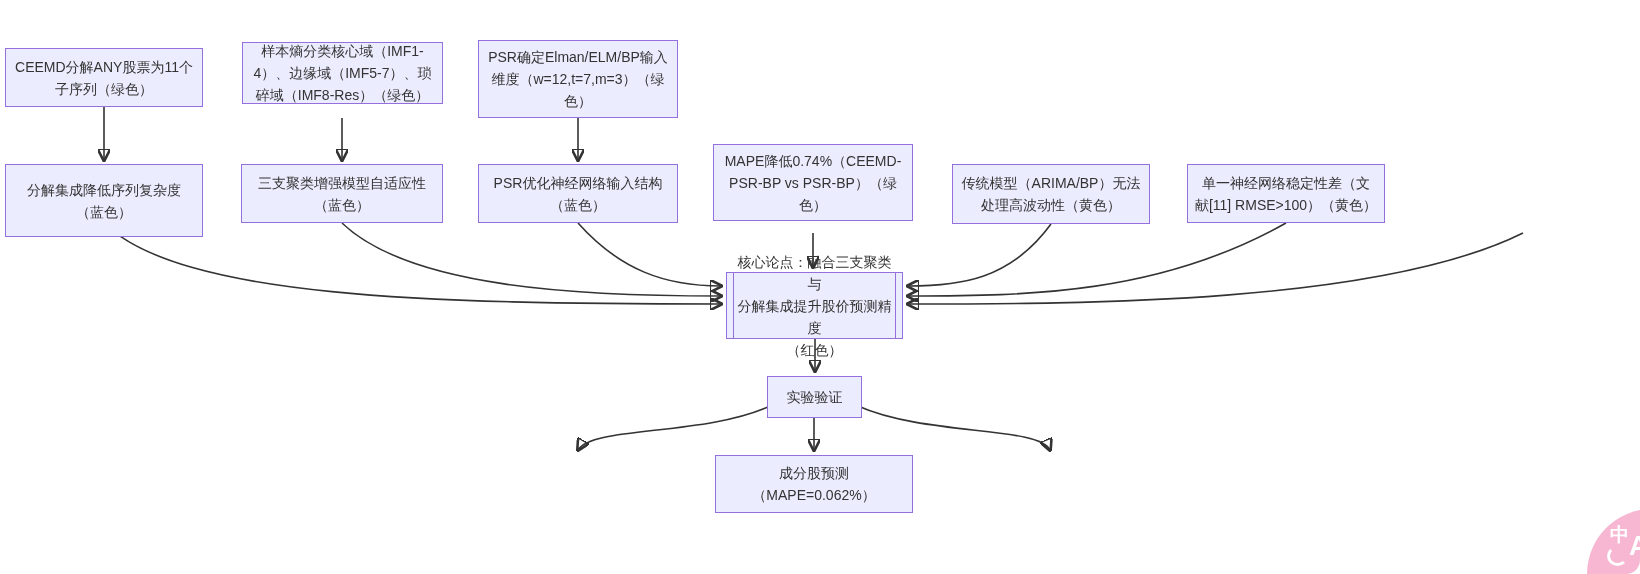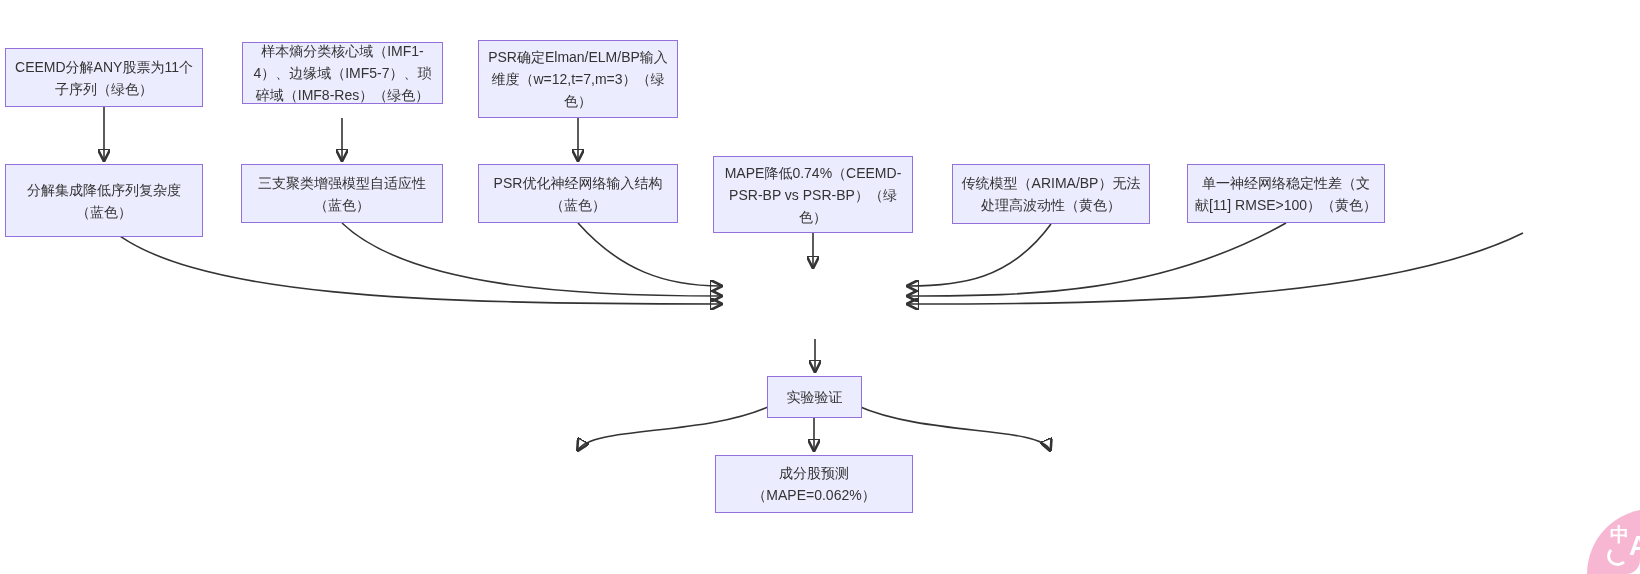--- a/index.html
+++ b/index.html
@@ -81,31 +81,34 @@
 
   <div class="node" style="left:5px;top:164px;width:198px;height:73px">分解集成降低序列复杂度
 （蓝色）</div>
 
   <div class="node" style="left:241px;top:164px;width:202px;height:59px">三支聚类增强模型自适应性
 （蓝色）</div>
 
   <div class="node" style="left:478px;top:164px;width:200px;height:59px">PSR优化神经网络输入结构
 （蓝色）</div>
 
-  <div class="node" style="left:713px;top:156px;width:200px;height:77px">MAPE降低0.74%（CEEMD-
+  <div class="node" style="left:713px;top:144px;width:200px;height:77px">MAPE降低0.74%（CEEMD-
 PSR-BP vs PSR-BP）（绿
 色）</div>
 
   <div class="node" style="left:952px;top:164px;width:198px;height:60px">传统模型（ARIMA/BP）无法
 处理高波动性（黄色）</div>
 
   <div class="node" style="left:1187px;top:164px;width:198px;height:59px">单一神经网络稳定性差（文
 献[11] RMSE&gt;100）（黄色）</div>
 
 
+  <div class="node subroutine" style="left:726px;top:272px;width:177px;height:67px">核心论点：融合三支聚类与
+分解集成提升股价预测精度
+（红色）</div>
 
   <div class="node" style="left:767px;top:376px;width:95px;height:42px">实验验证</div>
 
 
   <div class="node" style="left:715px;top:455px;width:198px;height:58px">成分股预测
 （MAPE=0.062%）</div>
 
 
   <div class="badge">
     <span class="cn">中</span>

